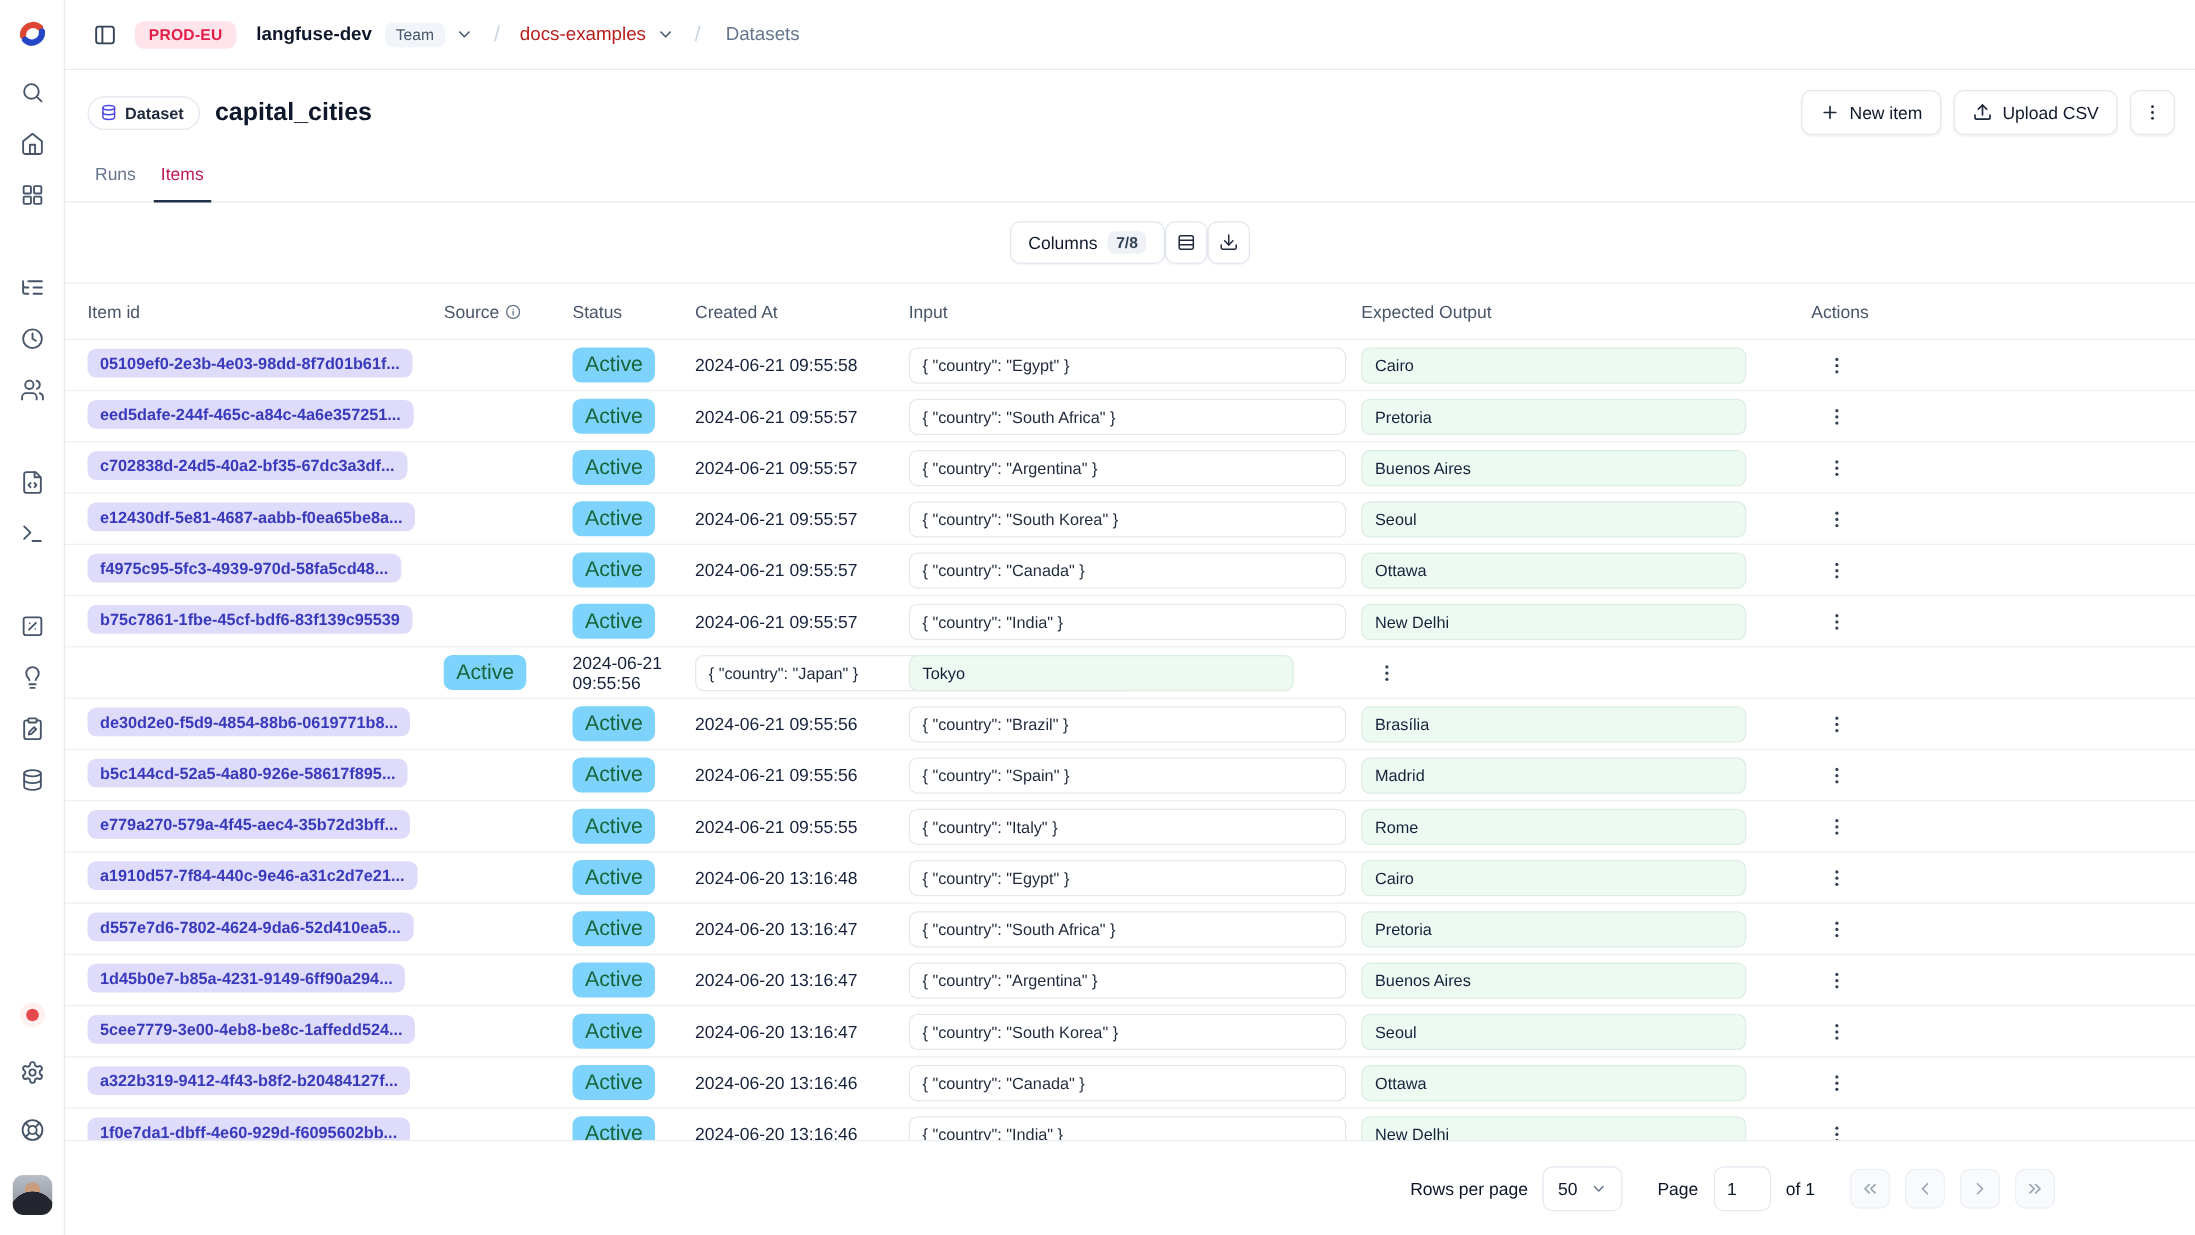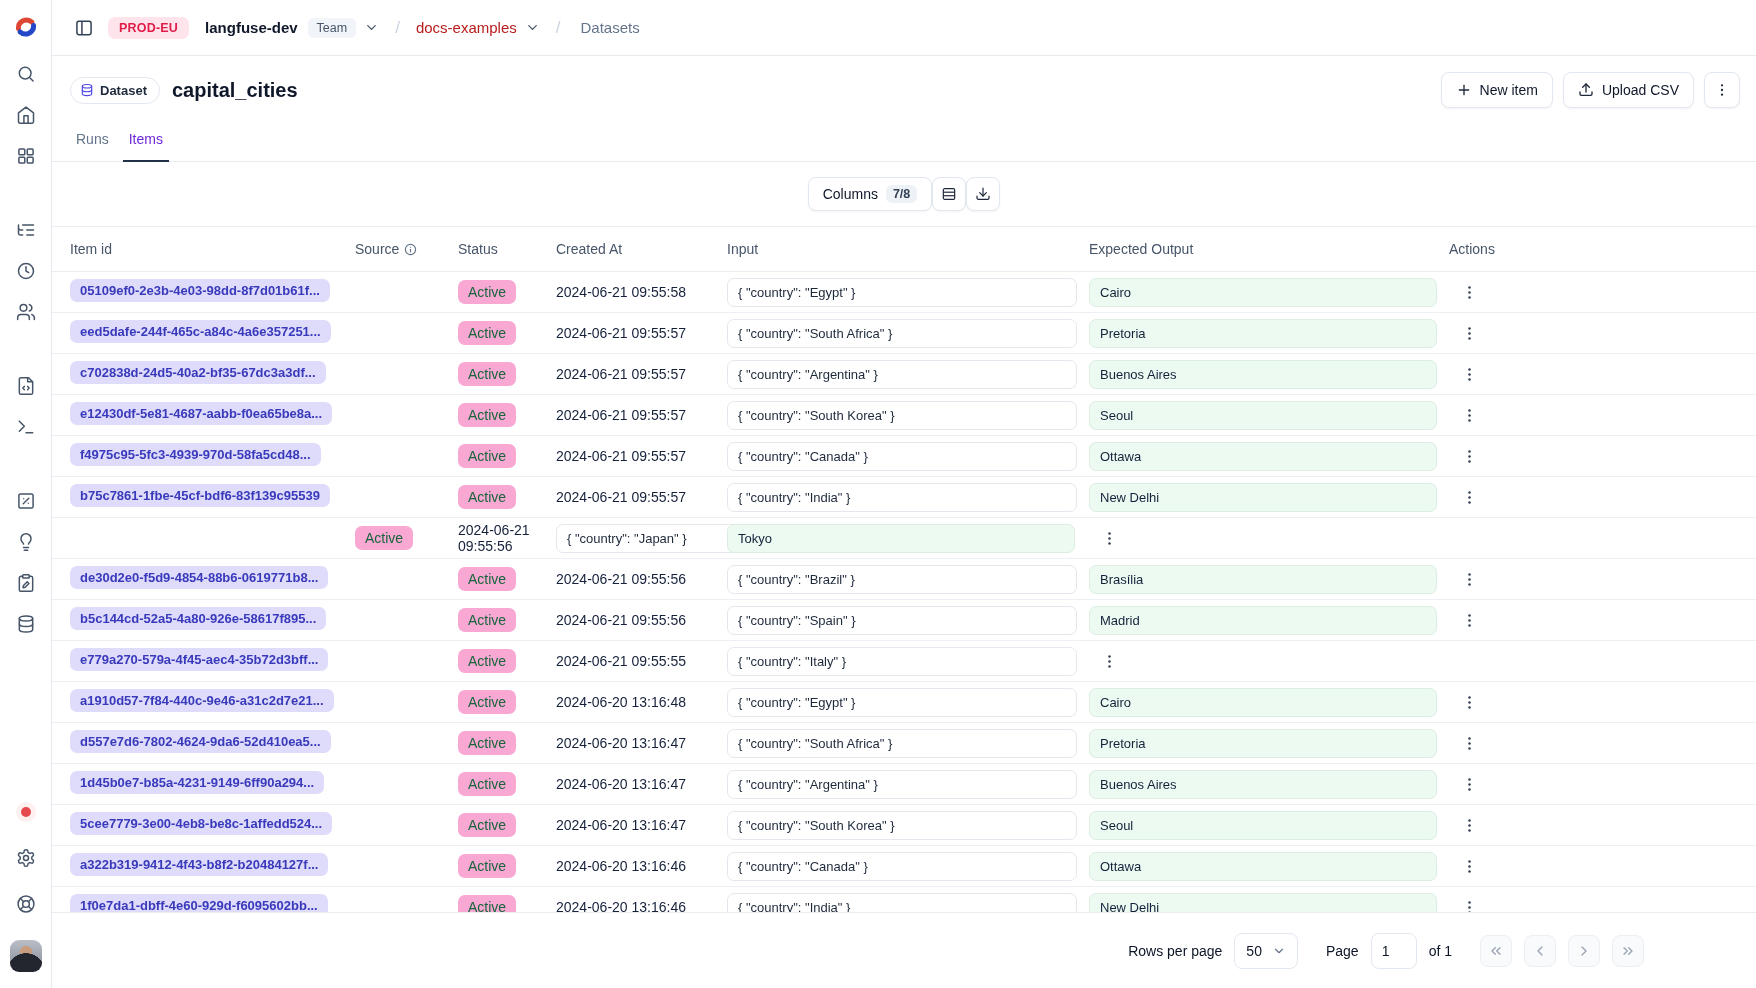--- a/index.html
+++ b/index.html
@@ -43,40 +43,40 @@
   .title-row { display:flex; align-items:center; gap:12px; }
   .dataset-pill { display:inline-flex; align-items:center; gap:6px; border:1px solid #e2e8f0; border-radius:16px; padding:5px 12px 5px 9px; font-size:13px; font-weight:700; color:#1e293b; background:#fff; }
   .dataset-pill svg { width:14px; height:14px; color:#4f46e5; }
   .page-title { font-size:20px; font-weight:700; }
   .head-actions { margin-left:auto; display:flex; align-items:center; gap:10px; }
   .btn { display:inline-flex; align-items:center; gap:8px; height:36px; padding:0 14px; border:1px solid #e2e8f0; border-radius:8px; background:#fff; font-size:14px; font-weight:500; color:#0f172a; box-shadow:0 1px 2px rgba(16,24,40,.05); cursor:pointer; font-family:inherit; }
   .btn svg { width:16px; height:16px; color:#1e293b; }
   .btn.square { width:36px; padding:0; justify-content:center; }
   .tabs { display:flex; gap:8px; margin-top:23px; }
   .tab { font-size:14px; font-weight:500; color:#64748b; padding:0 6px 13px; cursor:pointer; }
-  .tab.active { color:#6d28d9; border-bottom:2px solid #23304a; margin-bottom:-1px; }
+  .tab.active { color:#be185d; border-bottom:2px solid #23304a; margin-bottom:-1px; }
 
   
   .toolbar { height:64px; display:flex; align-items:center; justify-content:center; padding:0 18px; flex-shrink:0; }
   .btn.small { height:34px; }
   .count-badge { background:#eef2f6; color:#334155; font-size:12.5px; font-weight:600; border-radius:6px; padding:2px 7px; }
   .btn.sq34 { width:34px; height:34px; padding:0; justify-content:center; }
 
   
   .grid-cols { display:grid; grid-template-columns:285px 103px 98px 171px 362px 360px 1fr; align-items:center; padding-left:18px; }
   .thead { height:46px; border-top:1px solid #e9edf2; border-bottom:1px solid #e9edf2; flex-shrink:0; }
   .th { font-size:14px; font-weight:500; color:#475569; display:flex; align-items:center; gap:5px; }
   .th svg { width:13px; height:13px; color:#64748b; }
   .rows { flex:1; overflow:hidden; }
   .trow { height:41px; border-bottom:1px solid #eceff4; }
   .id-badge { display:inline-block; max-width:280px; padding:4px 10px; background:#dedcfa; color:#3939bb; font-weight:600; font-size:13px; border-radius:7px; white-space:nowrap; overflow:hidden; cursor:pointer; }
-  .status-badge { display:inline-block; padding:4px 10px; background:#f9a8d4; color:#17653a; font-size:14px; font-weight:500; border-radius:7px; }
+  .status-badge { display:inline-block; padding:4px 10px; background:#7dd3fc; color:#17653a; font-size:17px; font-weight:500; border-radius:7px; }
   .created { font-size:14px; color:#15213a; }
   .input-box { width:350px; height:29px; line-height:27px; border:1px solid #e4e8ee; border-radius:7px; padding:0 10px; font-size:13px; color:#1e293b; white-space:nowrap; overflow:hidden; background:#fff; }
-  .expected-box { width:348px; height:29px; line-height:27px; border:1px solid #dcede2; background:#edfaf2; border-radius:7px; padding:0 10px; font-size:13px; color:#15213a; white-space:nowrap; overflow:hidden; }
+  .expected-box { width:308px; height:29px; line-height:27px; border:1px solid #dcede2; background:#edfaf2; border-radius:7px; padding:0 10px; font-size:13px; color:#15213a; white-space:nowrap; overflow:hidden; }
   .kebab-btn { width:28px; height:28px; margin-left:6px; border:none; background:none; display:flex; align-items:center; justify-content:center; color:#334155; cursor:pointer; border-radius:6px; }
   .kebab-btn svg { width:17px; height:17px; }
 
   
   .footer { height:76px; border-top:1px solid #e9edf2; display:flex; align-items:center; justify-content:flex-end; padding-right:112px; gap:12px; flex-shrink:0; }
   .foot-label { font-size:14px; color:#0b1526; }
   .select { display:inline-flex; align-items:center; gap:10px; height:36px; padding:0 11px; border:1px solid #e2e8f0; border-radius:8px; background:#fff; font-size:14px; cursor:pointer; }
   .select svg { width:14px; height:14px; color:#64748b; }
   .ml16 { margin-left:16px; }
   .page-input { width:46px; height:36px; border:1px solid #e2e8f0; border-radius:8px; padding:0 10px; font-size:14px; font-family:inherit; color:#0f172a; }
@@ -527,20 +527,23 @@
           </div>
       </div>
 
       <div class="trow grid-cols">
         <div><span class="id-badge">e779a270-579a-4f45-aec4-35b72d3bff...</span></div>
         <div></div>
         <div><span class="status-badge">Active</span></div>
         <div class="created">2024-06-21 09:55:55</div>
         <div>
             <div class="input-box">{ "country": "Italy" }</div>
+          </div>
+        <div>
+            <div class="expected-box">Rome</div>
           </div>
         <div>
             <button class="kebab-btn">
               <svg viewBox="0 0 24 24" fill="currentColor">
                 <circle cx="12" cy="5" r="1.8"></circle>
                 <circle cx="12" cy="12" r="1.8"></circle>
                 <circle cx="12" cy="19" r="1.8"></circle>
               </svg>
             </button>
           </div>

